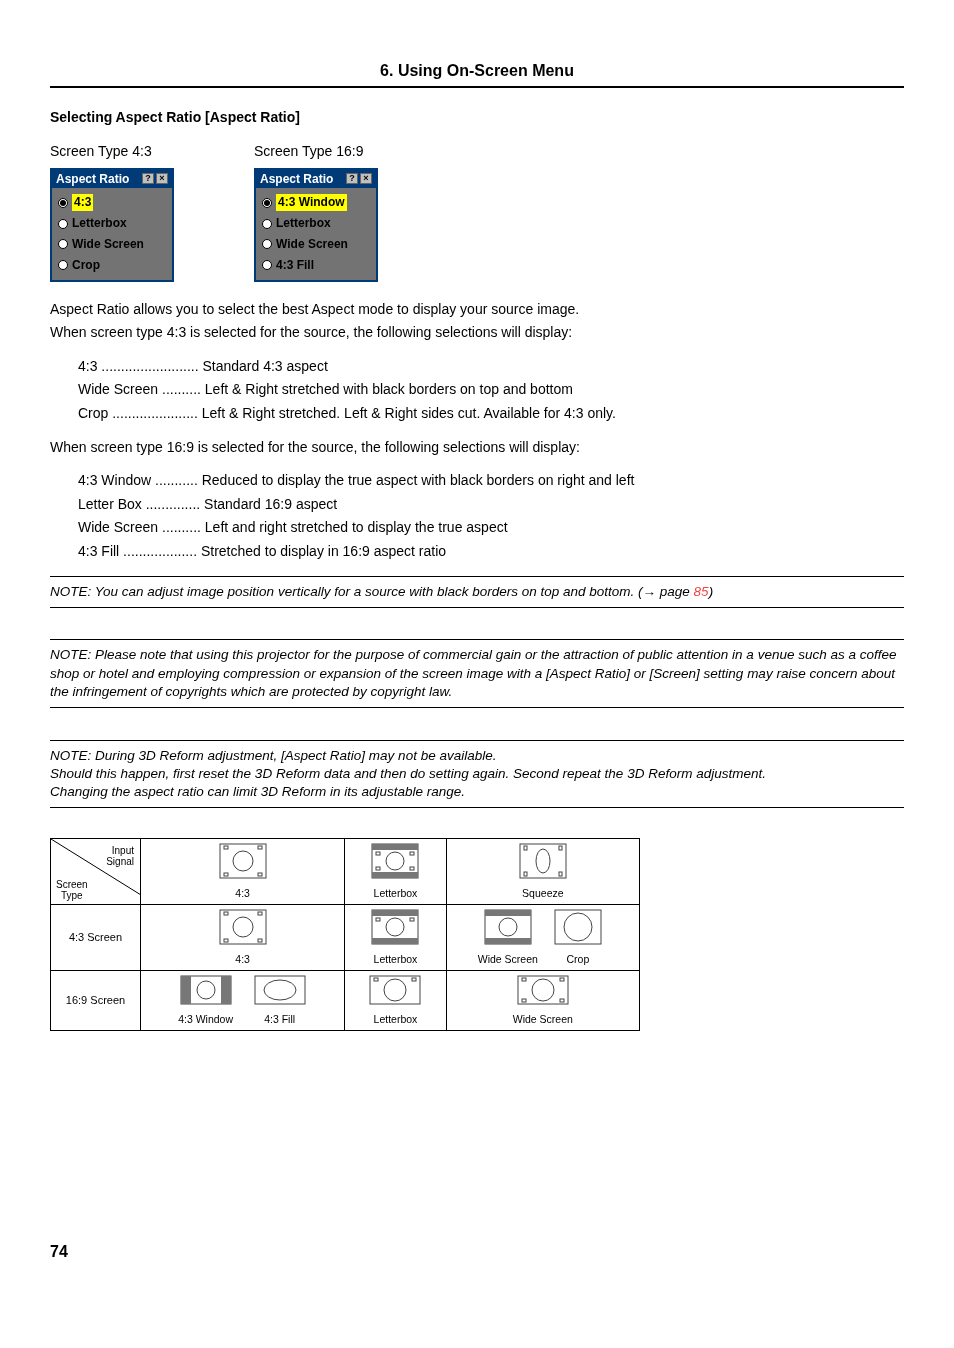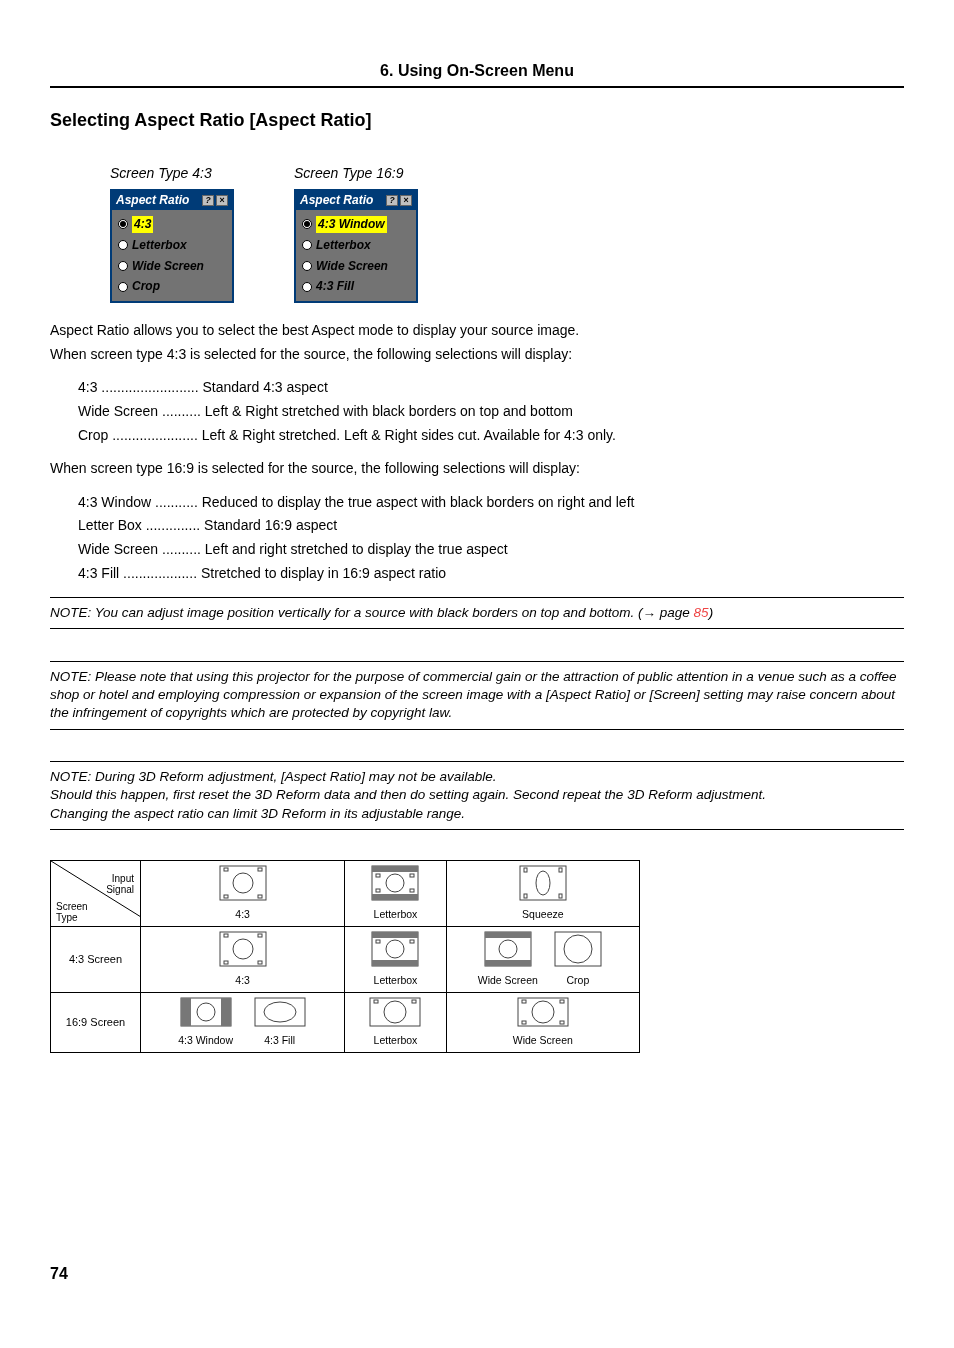--- a/index.html
+++ b/index.html
@@ -16,29 +16,27 @@
   .header-title {
     font-weight: bold;
     text-align: center;
     font-size: 16px;
     border-bottom: 2px solid #000;
     padding-bottom: 4px;
     margin-bottom: 20px;
   }
   .section-title {
     font-weight: bold;
-    font-size: 18px;
-    margin-bottom: 30px;
+    font-size: 14px;
+    margin-bottom: 14px;
   }
   .screenshots {
     display: flex;
-    gap: 60px;
-    margin-left: 60px;
+    gap: 80px;
     margin-bottom: 18px;
-    font-style: italic;
   }
   .screenshot-col { }
   .screenshot-label {
     font-size: 14px;
     margin-bottom: 6px;
   }
   .osd-window {
     border: 2px solid #003b77;
     background: #737373;
     width: 124px;
@@ -126,22 +124,22 @@
     height: auto;
   }
   .diag-cell {
     text-align: left;
     position: relative;
     padding: 0 !important;
     width: 90px;
     height: 56px;
   }
   .diag-cell svg { position: absolute; top:0; left:0; }
-  .diag-top { position: absolute; top: 12px; right: 6px; font-size: 10px; text-align: right; line-height:1.1;}
-  .diag-bot { position: absolute; bottom: 3px; left: 5px; font-size: 10px; text-align:left; line-height:1.1;}
+  .diag-top { position: absolute; top: 6px; right: 6px; font-size: 10px; text-align: right; line-height:1.1;}
+  .diag-bot { position: absolute; bottom: 3px; left: 5px; font-size: 10px; text-align:center; line-height:1.1;}
   .aspect-icon {
     display: inline-block;
     vertical-align: bottom;
     margin: 0 6px;
   }
   .aspect-label { margin-top: 2px; font-size: 10.5px; }
   .cell-content { display: flex; flex-direction: column; align-items: center; justify-content: flex-end; height:100%; }
   .dual { display: flex; justify-content: center; gap: 10px; }
   .page-num {
     text-align: left;

